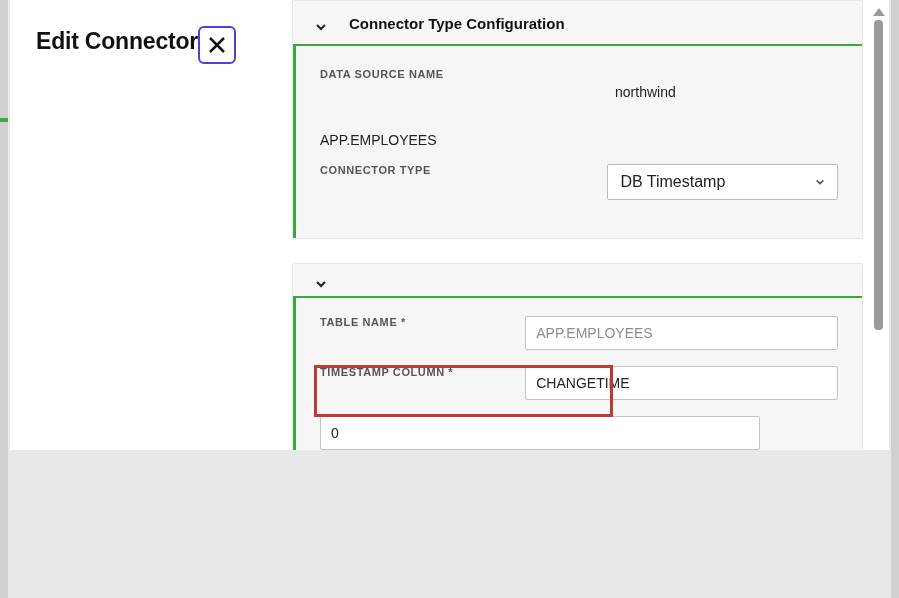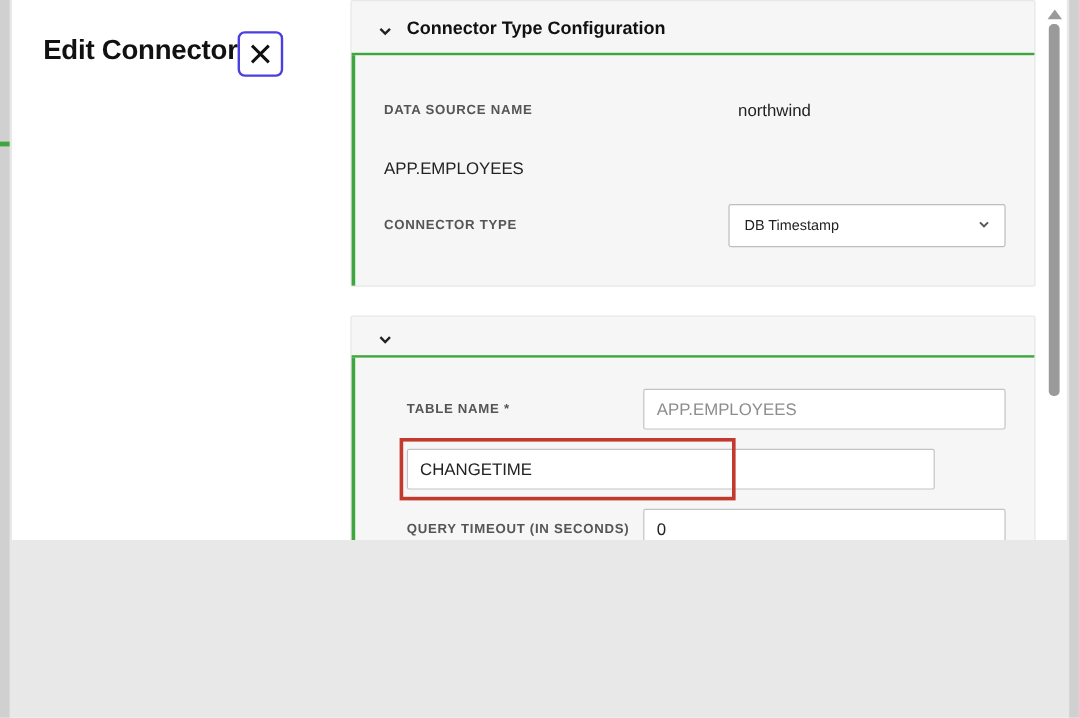--- a/index.html
+++ b/index.html
@@ -77,21 +77,21 @@
   .section {
     background: #f6f6f6;
     border: 1px solid #e7e7e7;
     border-radius: 2px;
     margin-bottom: 24px;
   }
   .section-header {
     display: flex;
     align-items: center;
     padding: 14px 22px 12px 22px;
-    gap: 14px;
+    gap: 24px;
     cursor: pointer;
   }
   .section-chevron {
     width: 10px; height: 10px;
     display: inline-block;
   }
   .section-chevron svg { width: 12px; height: 12px; stroke: #222; stroke-width: 2; fill: none; }
   .section-title {
     font-size: 15px;
     font-weight: 700;
@@ -102,66 +102,67 @@
     background: #3fa63f;
     margin: 0;
   }
   .section-body {
     border-left: 3px solid #3fa63f;
     padding: 22px 24px 26px 24px;
   }
 
   .form-row {
     display: flex;
-    align-items: center;
+    align-items: flex-start;
     min-height: 48px;
   }
   .form-label {
     width: 295px;
     font-size: 11px;
     font-weight: 700;
     letter-spacing: 0.6px;
     color: #555;
     text-transform: uppercase;
   }
   .form-value-static {
     font-size: 14px;
     color: #222;
+    margin-top: 16px;
   }
   .select-box {
     width: 236px;
     height: 36px;
     border: 1px solid #bdbdbd;
     border-radius: 2px;
     background: #fff;
     display: flex;
     align-items: center;
     justify-content: space-between;
     padding: 0 12px;
-    font-size: 12px;
+    font-size: 16px;
     color: #222;
     cursor: pointer;
   }
   .select-box .chev svg { width: 10px; height: 10px; stroke: #555; stroke-width: 2; fill: none; }
 
   .text-input {
     width: 440px;
     height: 34px;
     border: 1px solid #c3c3c3;
     border-radius: 2px;
     background: #fff;
     padding: 0 10px;
     font-size: 14px;
     color: #222;
     font-family: inherit;
   }
   .text-input::placeholder { color: #8d8d8d; }
 
   .section-body.compact { padding: 18px 24px 10px 24px; }
-  .section-body.compact .form-row { min-height: 50px; margin-left: 19px; }
+  .section-body.compact .form-row { min-height: 50px; }
 
   .highlight-row {
     position: relative;
   }
   .highlight-overlay {
     position: absolute;
     left: -6px;
     right: 225px;
     top: -1px;
     bottom: -1px;
@@ -245,26 +246,26 @@
       <div class="green-rule"></div>
       <div class="section-body compact">
 
         <div class="form-row">
           <div class="form-label">TABLE NAME *</div>
           <input class="text-input" type="text" placeholder="APP.EMPLOYEES" style="">
         </div>
 
         <div class="form-row highlight-row">
           <div class="highlight-overlay"></div>
+          <div class="form-label">TIMESTAMP COLUMN *</div>
           <input class="text-input" style="width: 440px;" type="text" value="CHANGETIME">
 
         </div>
 
         <div class="form-row">
-          <div class="form-label">QUERY TIMEOUT (IN SECONDS)</div>
           <input class="text-input" type="text" value="0" style="">
         </div>
 
         <div class="form-row">
           <input class="text-input" type="text" value="0" style="">
         </div>
 
       </div>
     </div>
 

